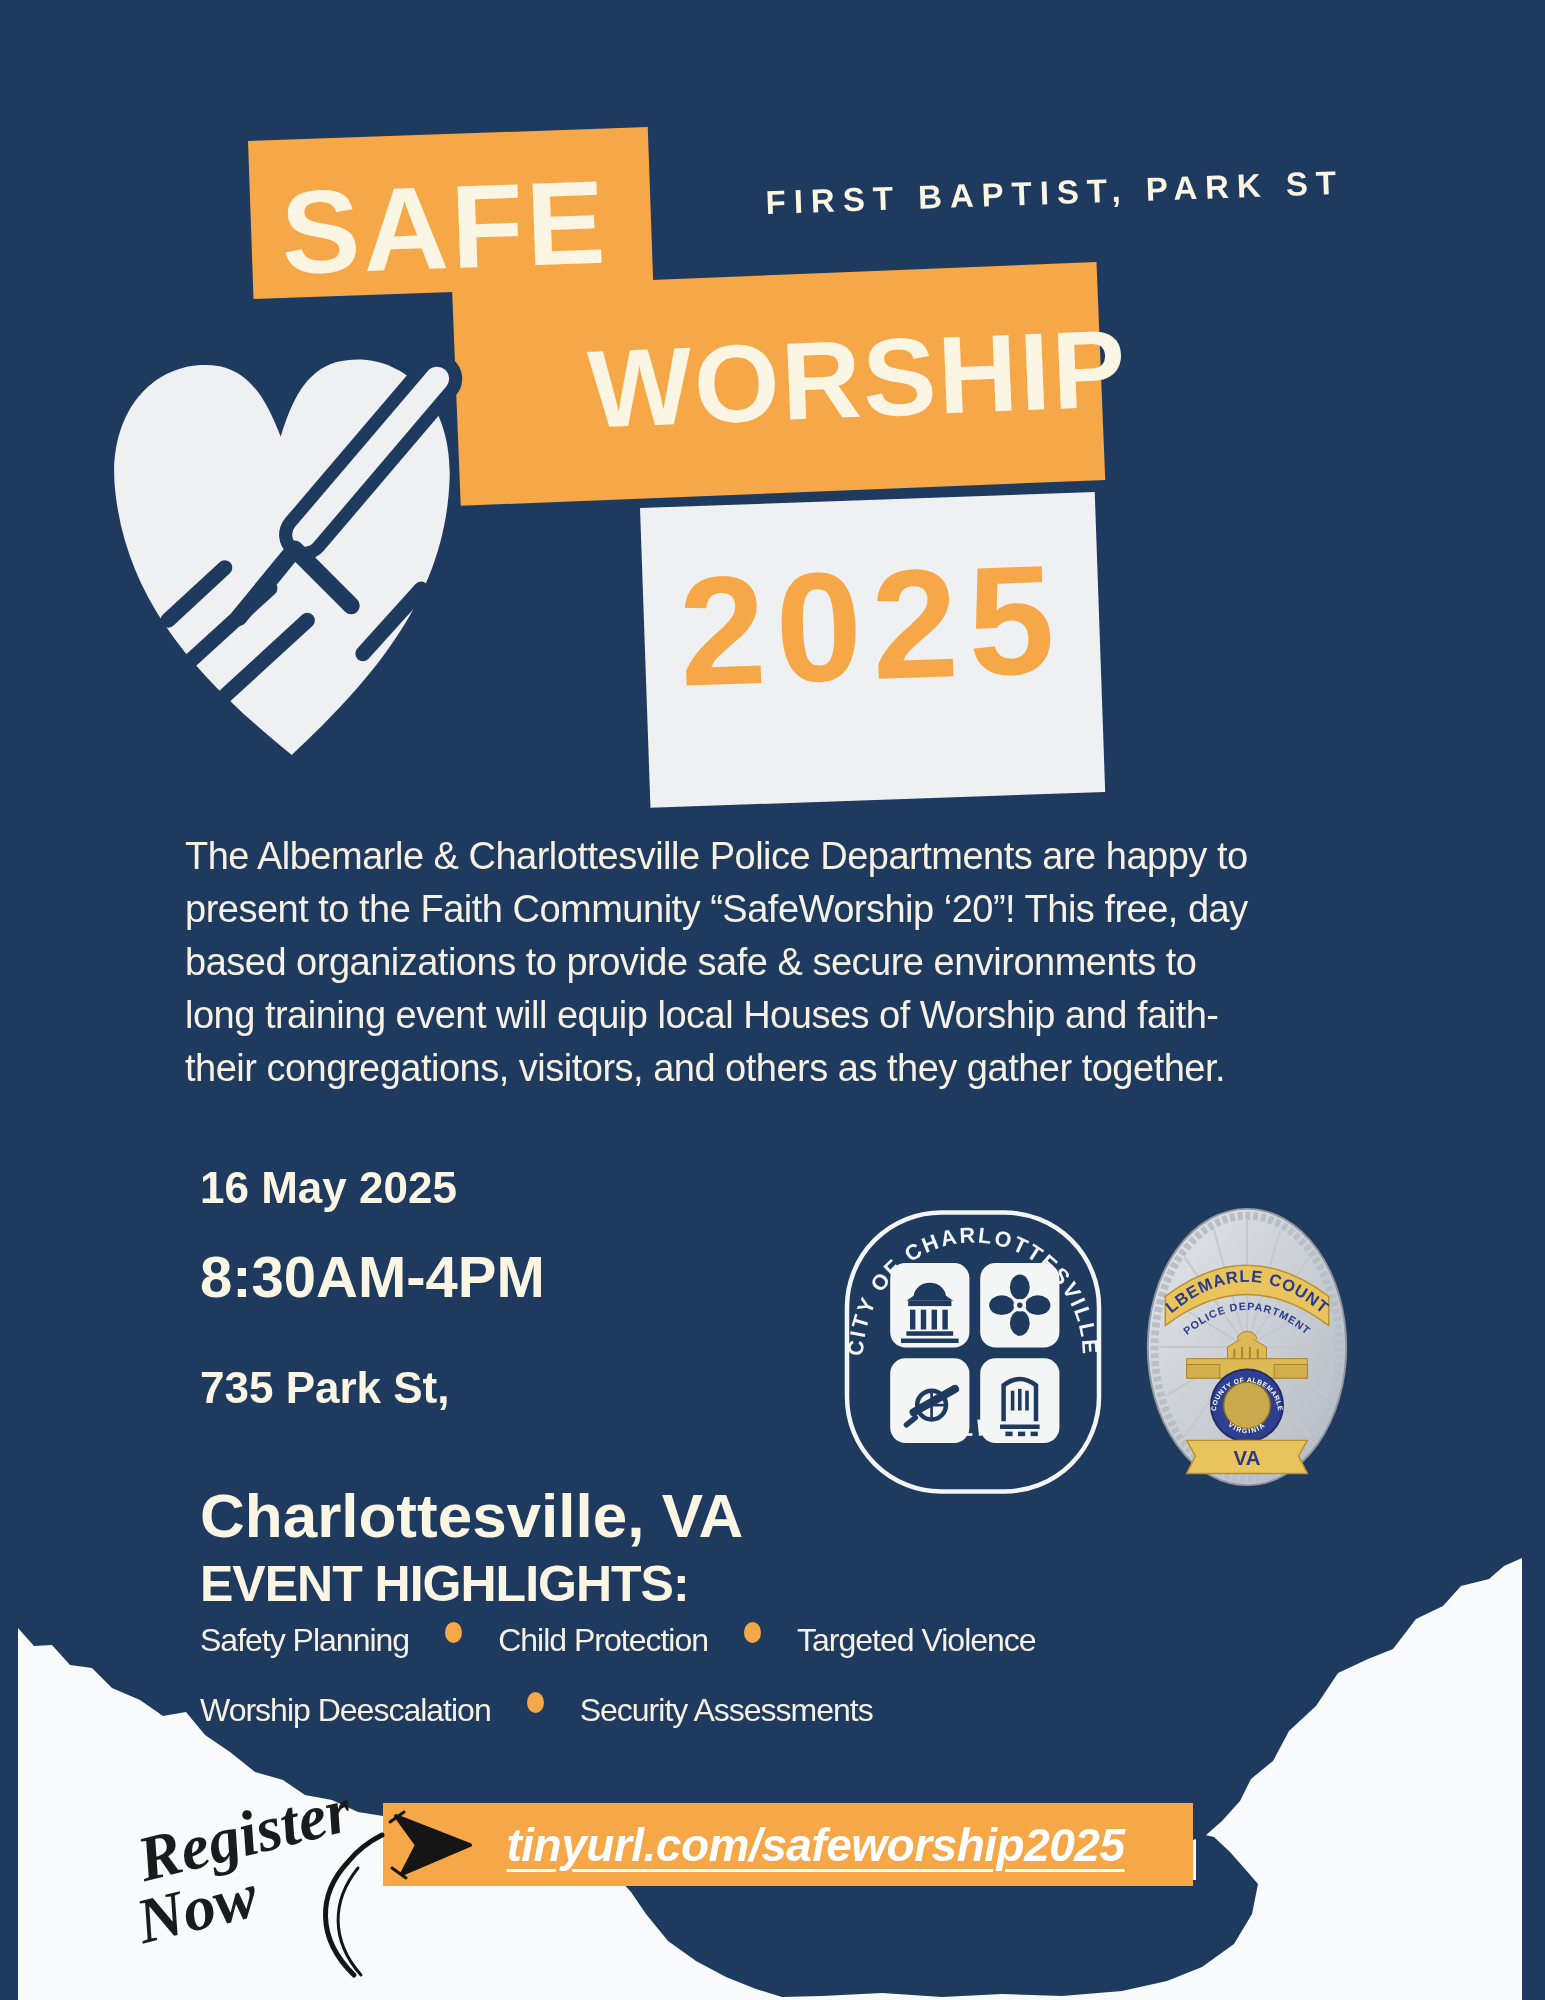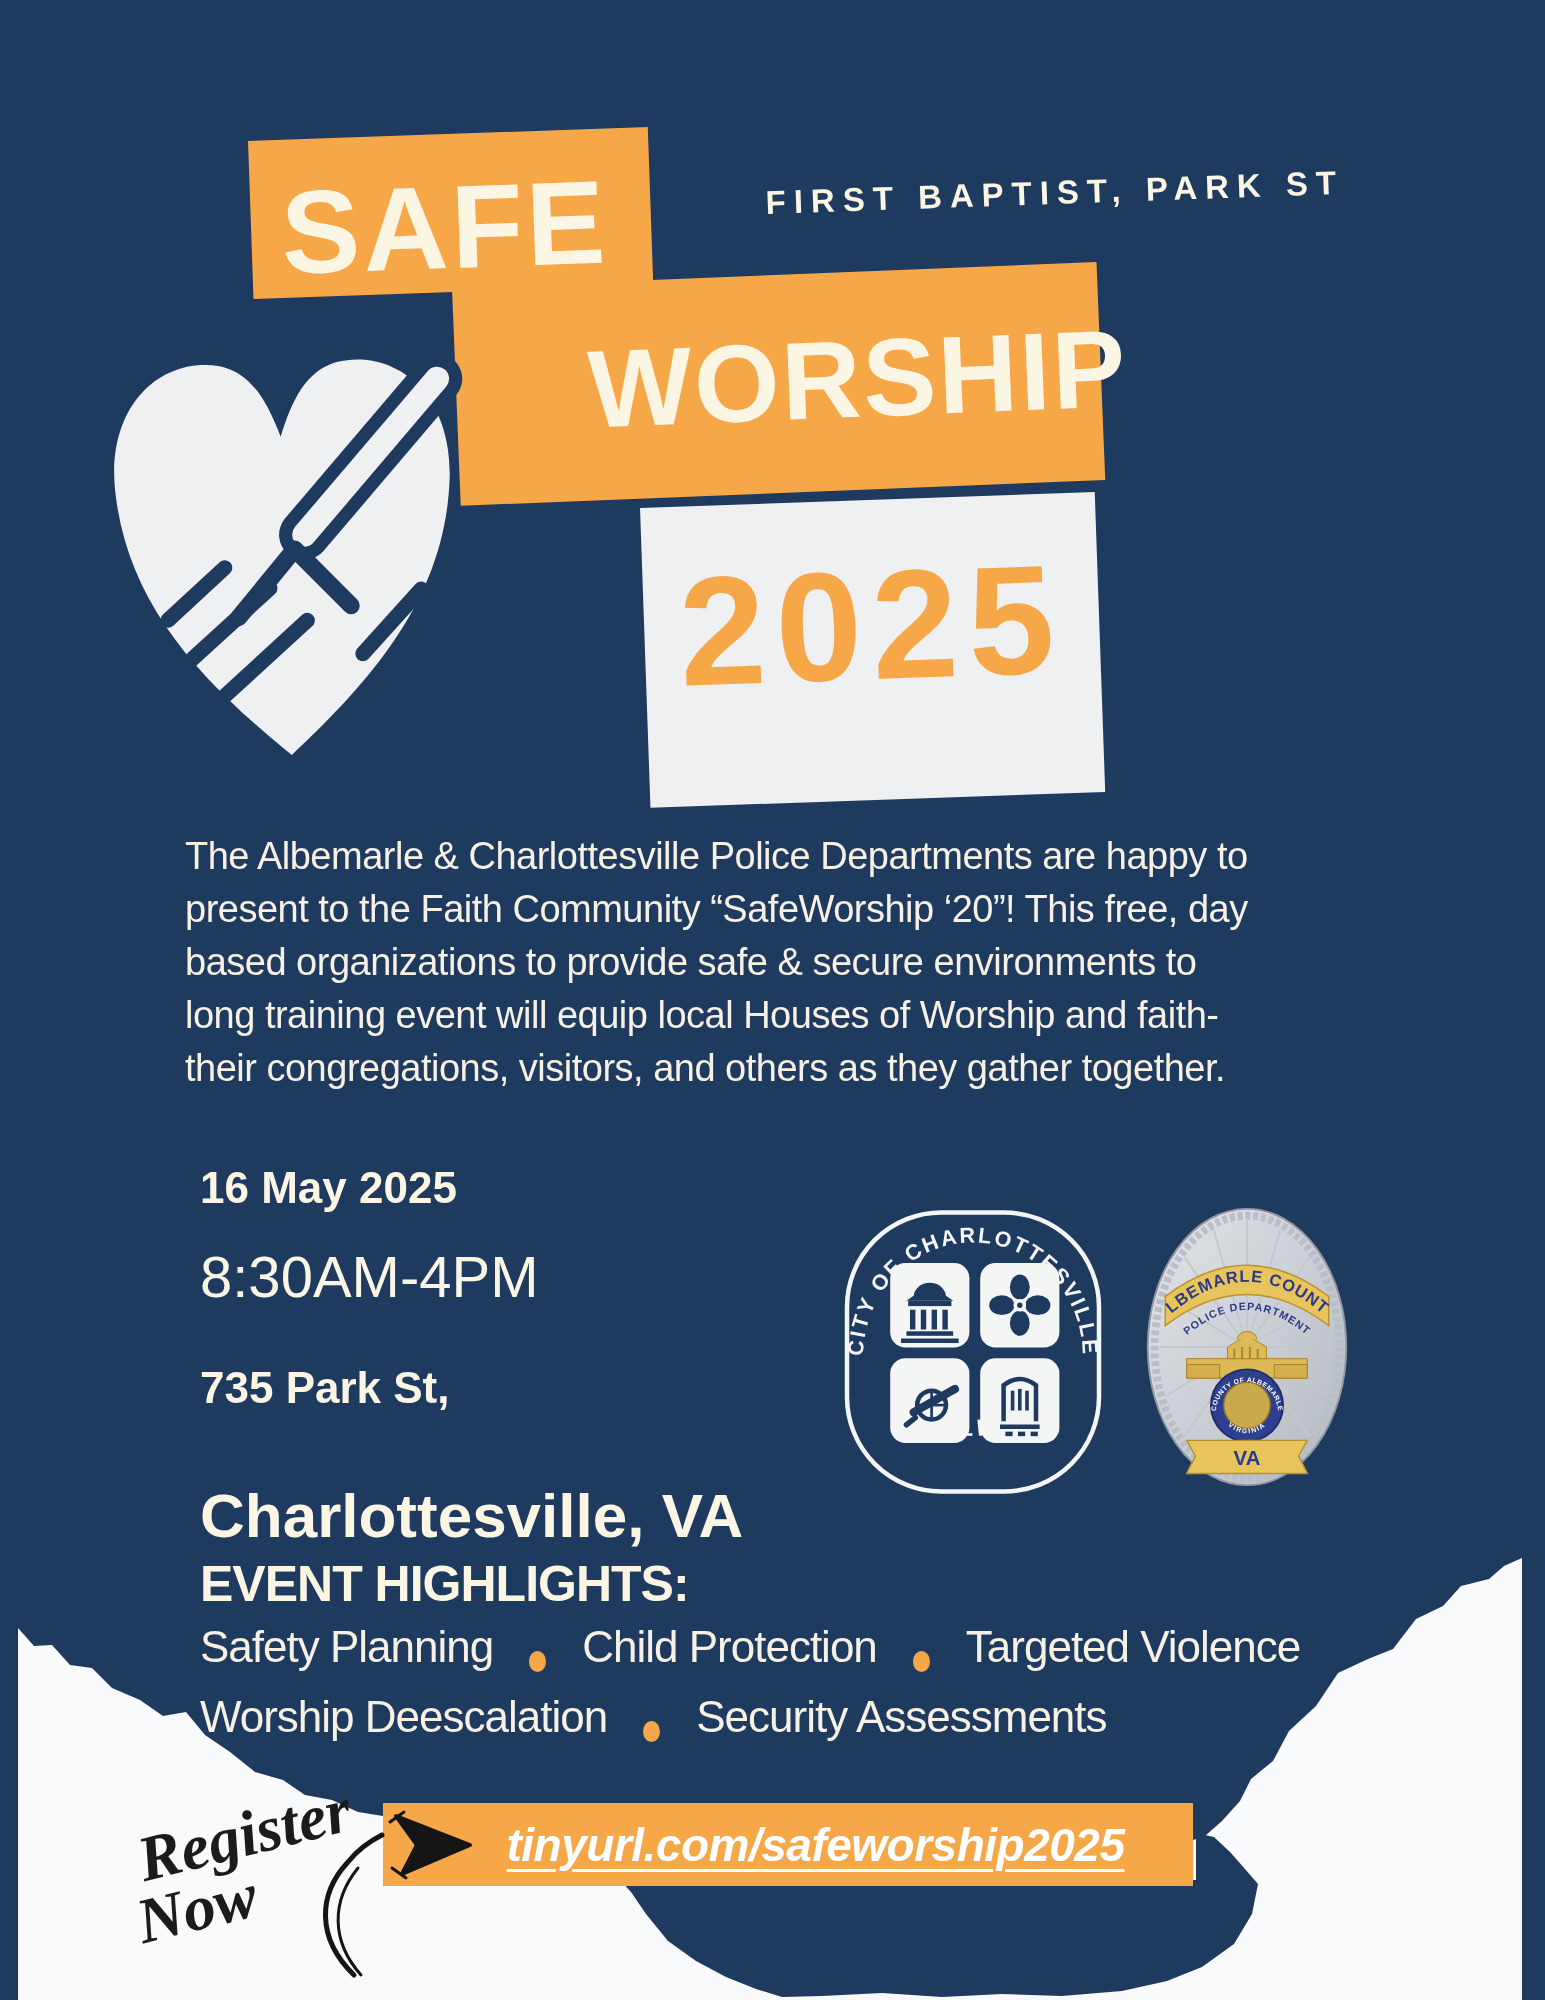--- a/index.html
+++ b/index.html
@@ -22,26 +22,26 @@
   .worship-text{position:absolute;left:132px;top:52px;font-size:110px;font-weight:800;
     letter-spacing:2px;color:var(--cream,#FBF5E4);line-height:1;}
   .year-box{left:640px;top:508px;width:455px;height:300px;background:var(--light,#EFF0F2);
     transform:rotate(-2deg);transform-origin:top left;}
   .year-text{position:absolute;left:0;top:48px;width:100%;text-align:center;font-size:155px;
     font-weight:800;letter-spacing:10px;color:var(--orange,#F6A848);line-height:1;}
   
   .intro{left:185px;top:830px;color:var(--body,#F6F1E3);font-size:38px;line-height:53px;
     letter-spacing:-0.5px;white-space:nowrap;}
   .date{left:200px;top:1163px;font-size:44px;font-weight:700;color:var(--cream,#FBF5E4);}
-  .time{left:200px;top:1243px;font-size:58px;font-weight:400;color:var(--cream,#FBF5E4);}
+  .time{left:200px;top:1243px;font-size:58px;font-weight:700;color:var(--cream,#FBF5E4);}
   .addr1{left:200px;top:1363px;font-size:44px;font-weight:700;color:var(--cream,#FBF5E4);}
   .addr2{left:200px;top:1440px;font-size:62px;font-weight:700;color:var(--cream,#FBF5E4);margin-top:40px;}
   .hl-head{left:200px;top:1555px;font-size:50px;font-weight:700;color:var(--cream,#FBF5E4);letter-spacing:-1px;}
-  .hl-row{display:flex;align-items:flex-end;gap:36px;color:var(--body,#F6F1E3);
-    font-size:44px;letter-spacing:-1px;white-space:nowrap;}
+  .hl-row{display:flex;align-items:flex-start;gap:36px;color:var(--body,#F6F1E3);
+    font-size:32px;letter-spacing:-1px;white-space:nowrap;}
   .row1{left:200px;top:1622px;} .row2{left:200px;top:1692px;}
   .dot{width:17px;height:21px;border-radius:50%;background:var(--orange,#F6A848);flex:0 0 auto;}
   
   .tear{left:0;top:0;width:1545px;height:2000px;pointer-events:none;z-index:5;}
   .url-banner{left:383px;top:1803px;width:810px;height:83px;background:var(--orange,#F6A848);
     z-index:6;display:flex;align-items:center;justify-content:center;padding-left:55px;box-sizing:border-box;}
   .url-link{font-size:46px;font-weight:700;font-style:italic;color:#FFFFFF;
     text-decoration:underline;text-decoration-thickness:3px;text-underline-offset:8px;letter-spacing:-0.5px;text-align:center;}
   .register{left:132px;top:1832px;z-index:7;transform:rotate(-14deg);transform-origin:top left;
     color:var(--ink,#1B1B1B);font-family:cursive;font-style:italic;font-weight:700;

